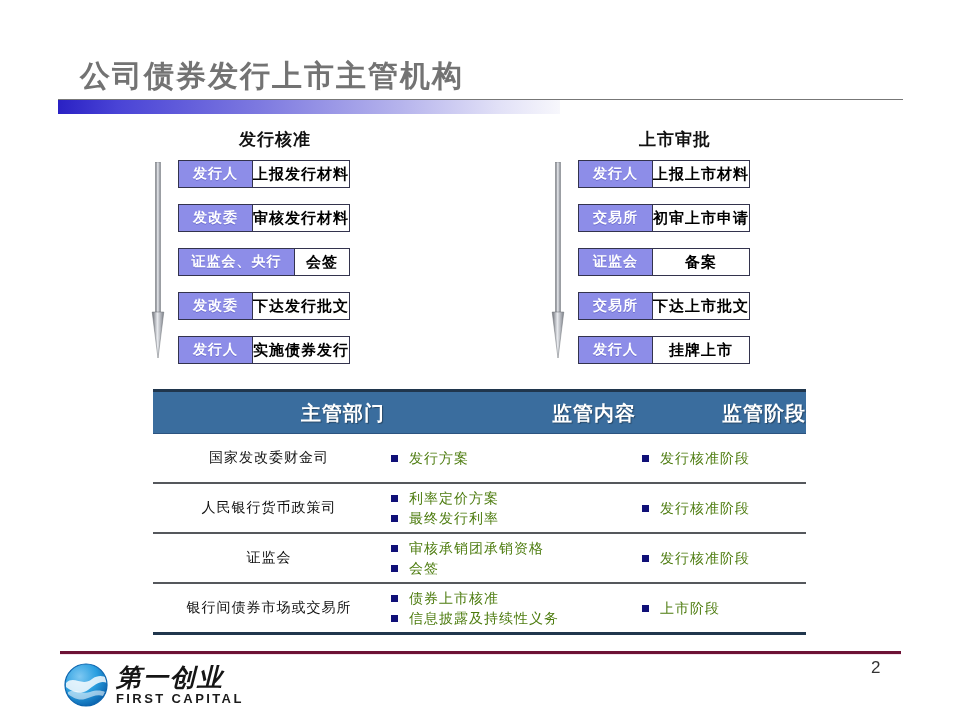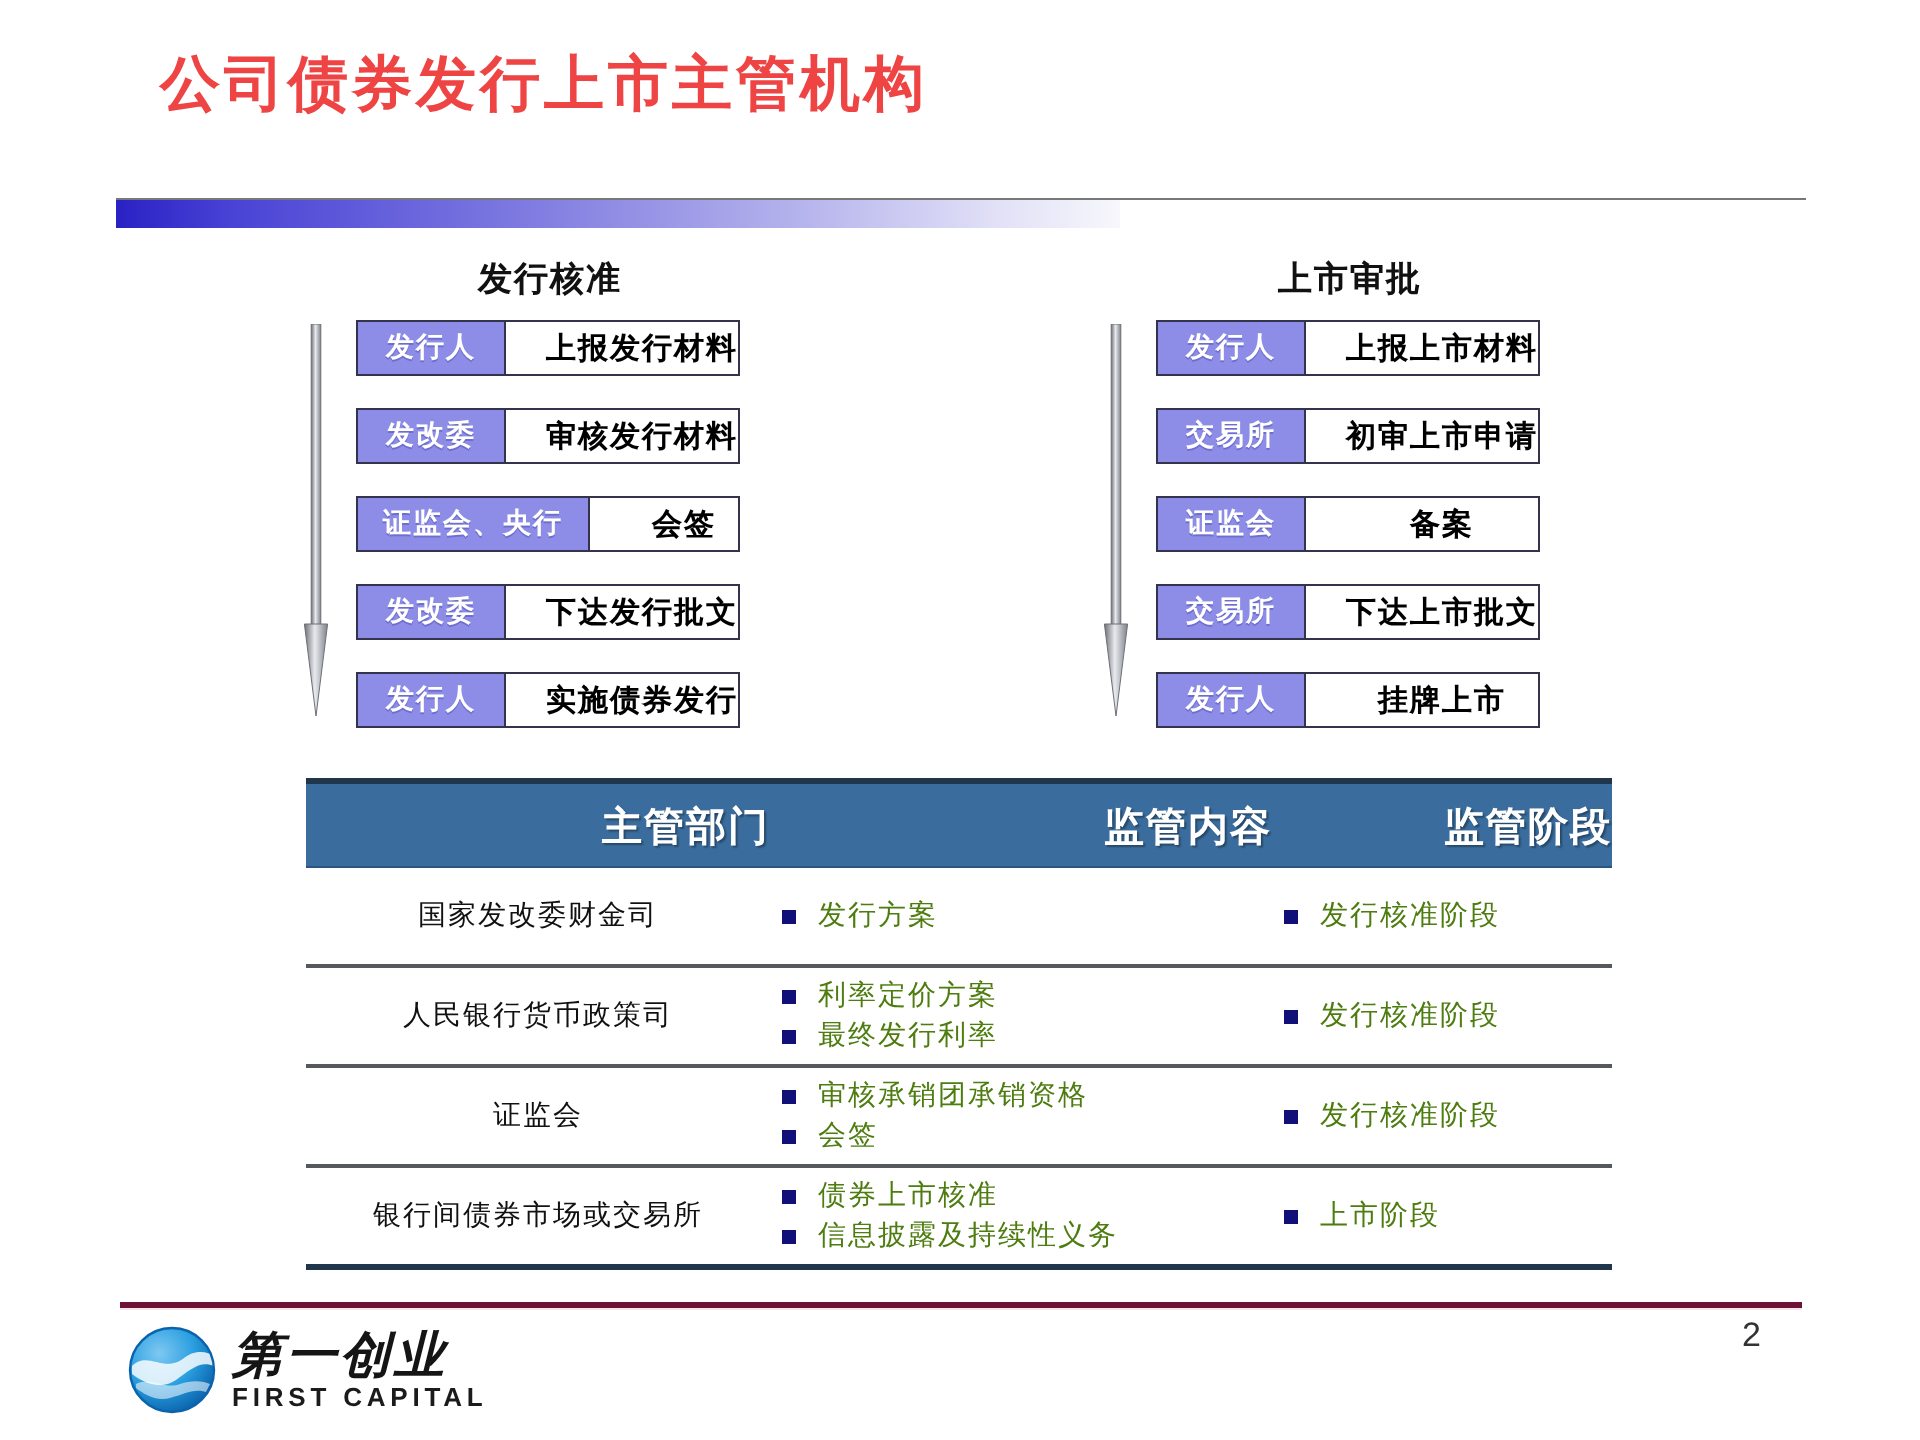--- a/index.html
+++ b/index.html
@@ -6,22 +6,22 @@
   body{
     width:960px;height:720px;
     background:#ffffff;
     font-family:"Liberation Sans","DejaVu Sans",sans-serif;
     overflow:hidden;position:relative;
   }
   .slide{position:absolute;inset:0;background:#fff;}
 
   
   .title{
-    position:absolute;left:80px;top:22px;
-    font-size:30px;font-weight:700;color:#ef4444;
+    position:absolute;left:80px;top:56px;
+    font-size:30px;font-weight:700;color:#737373;
     letter-spacing:2px;white-space:nowrap;
     font-family:"DejaVu Sans","Liberation Sans",sans-serif;
   }
   .title-rule{
     position:absolute;left:58px;top:99px;width:845px;height:1px;
     background:#777;
   }
   .title-bar{
     position:absolute;left:58px;top:100px;width:502px;height:14px;
     background:linear-gradient(to right,#2a21c4 0%,#4a44d6 12%,#7d79e0 40%,#b5b3ec 68%,#e2e1f7 88%,#f7f7fc 100%);
@@ -45,21 +45,20 @@
     font-size:14px;font-weight:700;letter-spacing:1px;
     display:flex;align-items:center;justify-content:center;
     border-right:1px solid #33334d;box-sizing:border-box;
     font-family:"DejaVu Sans","Liberation Sans",sans-serif;
     text-shadow:0 1px 0 rgba(90,90,190,.6);
   }
   .fcell-b{
     flex:1;color:#000;font-size:15px;font-weight:700;letter-spacing:1px;
     display:flex;align-items:center;justify-content:center;
     font-family:"DejaVu Sans","Liberation Sans",sans-serif;
-    margin-left:20px;
   }
   
   .w-narrow{width:74px;}
   .w-wide{width:116px;}
 
   
   .arrow{position:absolute;left:0;top:34px;width:16px;height:196px;}
 
   
   .tbl{position:absolute;left:153px;top:389px;width:653px;}

